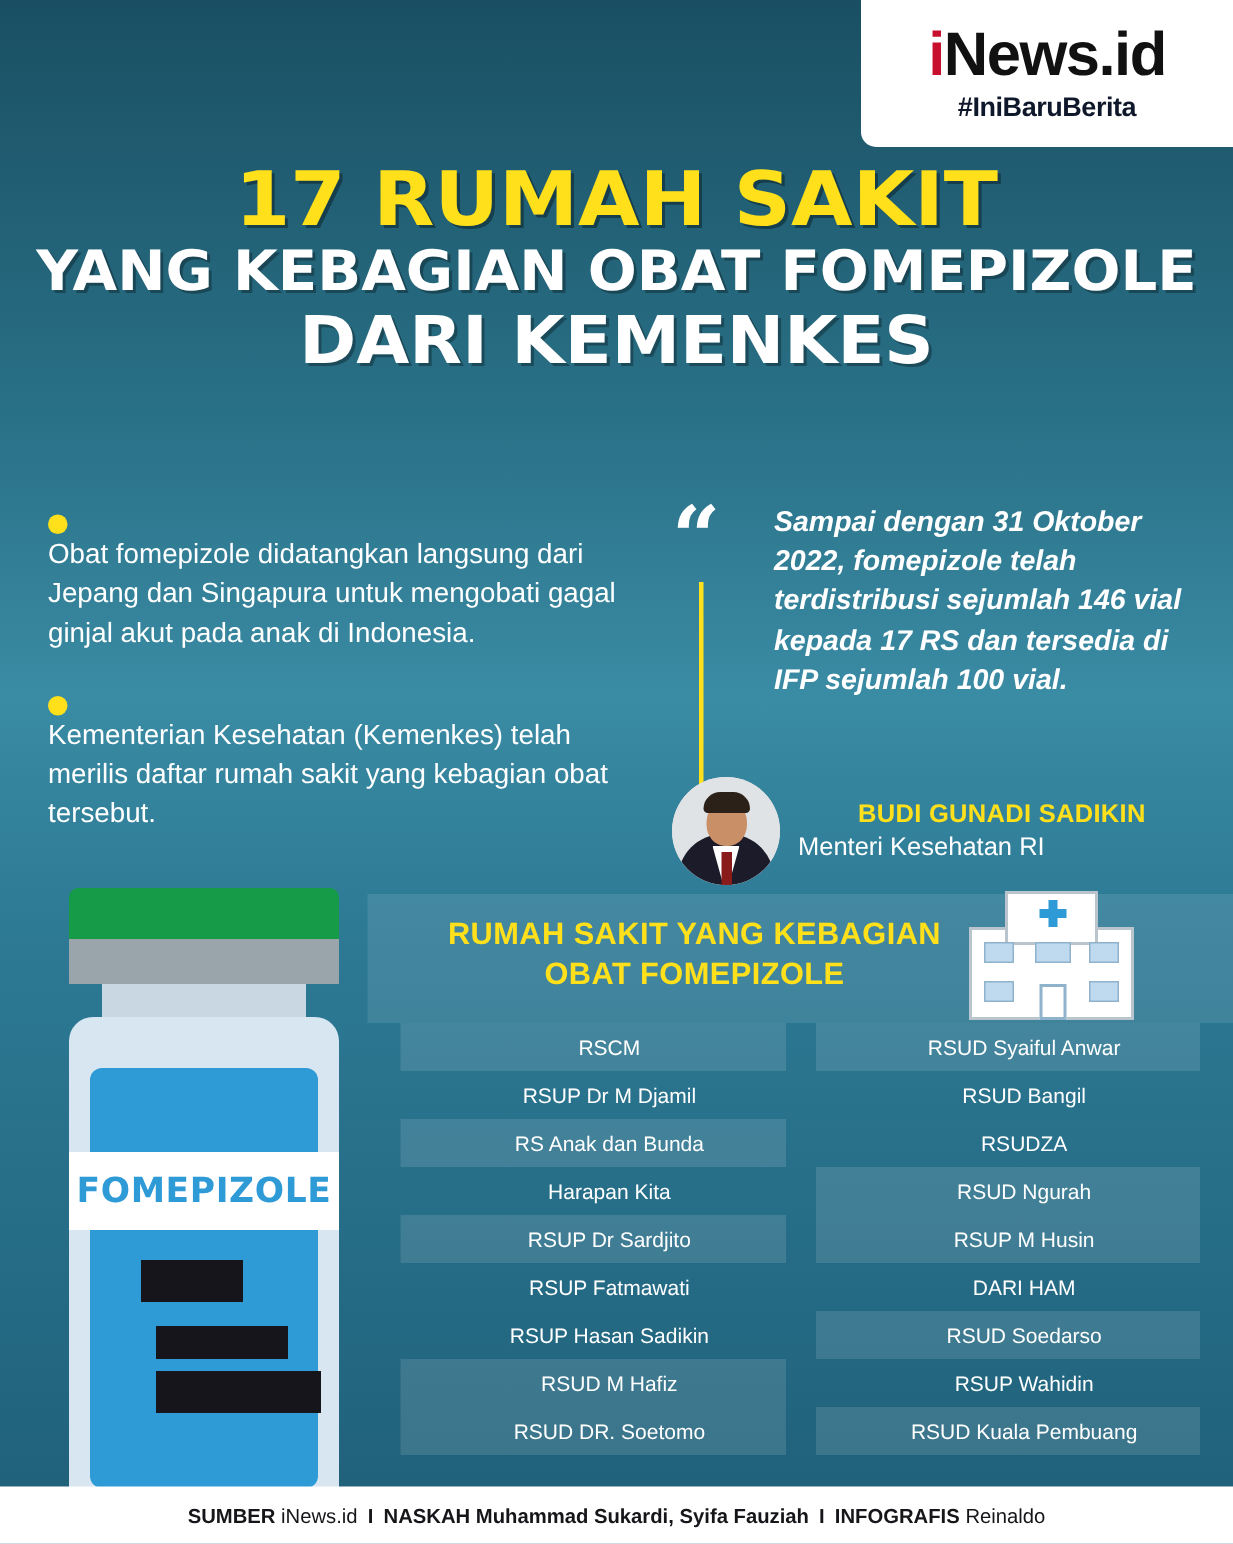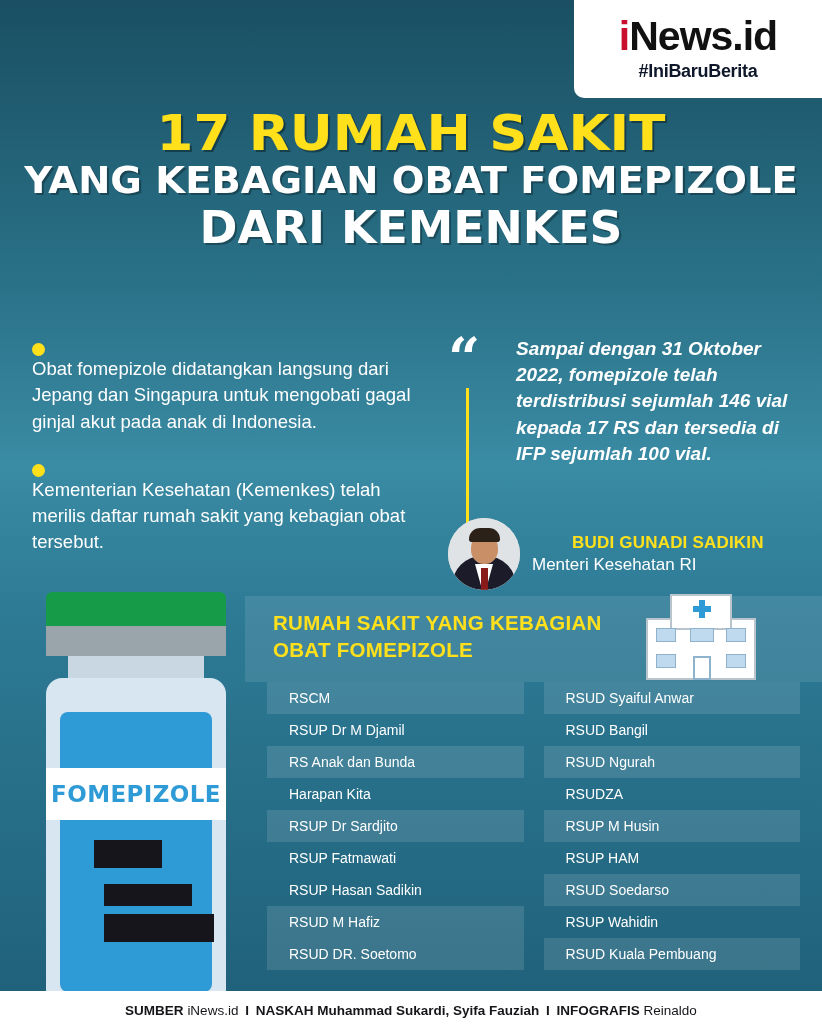--- a/index.html
+++ b/index.html
@@ -202,20 +202,21 @@
     line-height: 1.25;
   }
 
   
   .list-panel {
     position: absolute;
     left: 245px;
     top: 596px;
     width: 577px;
     height: 395px;
+    text-align: center;
   }
   .list-header {
     position: relative;
     height: 86px;
     background: rgba(255,255,255,0.10);
   }
   .list-header .lh-text {
     position: absolute;
     left: 28px; top: 14px;
     width: 380px;
@@ -455,24 +456,24 @@
         <div class="list-item even">Harapan Kita</div>
         <div class="list-item odd">RSUP Dr Sardjito</div>
         <div class="list-item even">RSUP Fatmawati</div>
         <div class="list-item even">RSUP Hasan Sadikin</div>
         <div class="list-item odd">RSUD M Hafiz</div>
         <div class="list-item odd">RSUD DR. Soetomo</div>
       </div>
       <div class="list-col">
         <div class="list-item odd">RSUD Syaiful Anwar</div>
         <div class="list-item even">RSUD Bangil</div>
+        <div class="list-item even">RSUDZA</div>
         <div class="list-item odd">RSUD Ngurah</div>
-        <div class="list-item even">RSUDZA</div>
         <div class="list-item odd">RSUP M Husin</div>
-        <div class="list-item even">RSUP HAM</div>
+        <div class="list-item even">DARI HAM</div>
         <div class="list-item odd">RSUD Soedarso</div>
         <div class="list-item even">RSUP Wahidin</div>
         <div class="list-item odd">RSUD Kuala Pembuang</div>
       </div>
     </div>
   </div>
 
   <div class="footer">
     <div class="ftxt">
       <span class="b">SUMBER</span>

